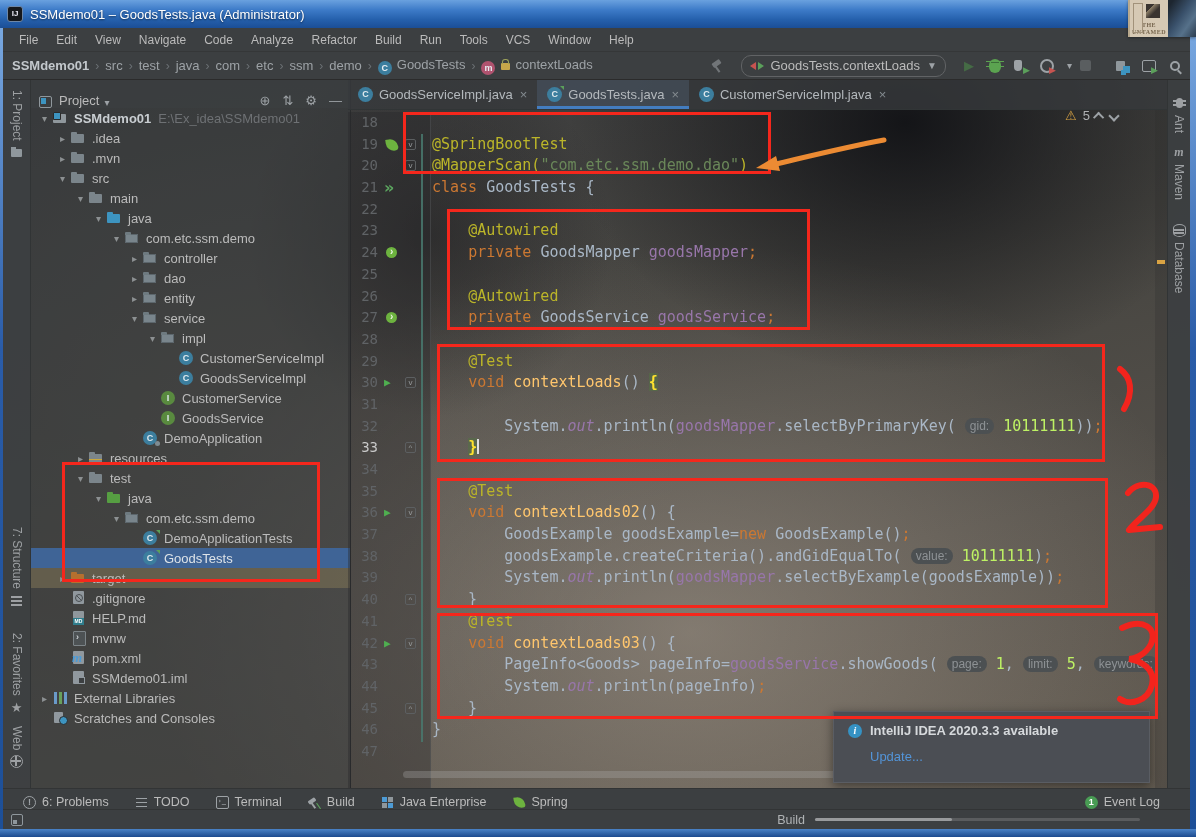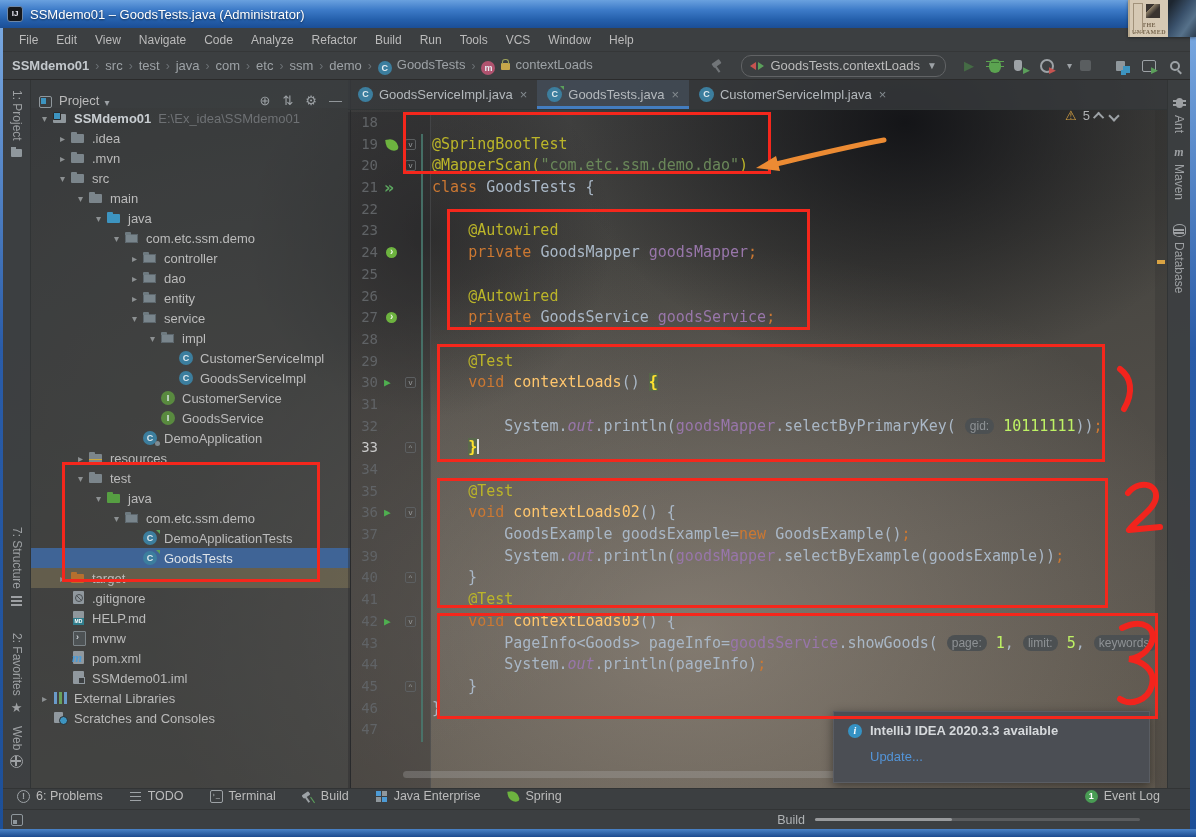--- a/index.html
+++ b/index.html
@@ -212,21 +212,21 @@
   
   .balloon { position:absolute; left:830px; top:631px; width:317px; height:72px; background:#4b4e54;
     border:1px solid #5a5d63; box-shadow:0 3px 10px rgba(0,0,0,.45); z-index:40; padding:11px 12px 0 14px; }
   .balloon-title { display:flex; align-items:center; gap:8px; color:#d6d9dc; font-size:13px; font-weight:bold; }
   .info-ic { width:14px; height:14px; border-radius:50%; background:#3592c4; color:#fff;
     font:bold italic 10px/14px "Liberation Serif",serif; text-align:center; flex:none;}
   .balloon-link { margin:11px 0 0 22px; color:#5394d8; font-size:13px; }
 
   
   .bottom-toolbar { position:absolute; left:3px; right:6px; top:788px; height:21px; background:#3c3f41;
-    border-top:1px solid #323435; display:flex; align-items:flex-start; padding-left:14px; gap:26px; z-index:4;
+    border-top:1px solid #323435; display:flex; align-items:flex-end; padding-left:20px; gap:26px; z-index:4;
     color:#bbbbbb; font-size:12.5px; }
   .bt-item { display:flex; align-items:center; gap:6px; }
   .bic { width:13px; height:13px; position:relative; flex:none;}
   .bic-problems{border:1.5px solid #9da2a6;border-radius:50%;}
   .bic-problems::after{content:"!";position:absolute;left:0;right:0;top:-1px;text-align:center;color:#9da2a6;font:bold 9px/12px "Liberation Sans",sans-serif;}
   .bic-todo::before{content:"";position:absolute;left:1px;top:2px;width:11px;height:1.5px;background:#9da2a6;box-shadow:0 4px 0 #9da2a6,0 8px 0 #9da2a6;}
   .bic-terminal{border:1.5px solid #9da2a6;border-radius:2px;}
   .bic-terminal::after{content:"›_";position:absolute;left:1px;top:-1px;color:#9da2a6;font:bold 7px/11px "DejaVu Sans Mono",monospace;}
   .bic-build::before{content:"";position:absolute;left:0;top:3px;width:8px;height:4px;background:#9da2a6;border-radius:1px;transform:rotate(-35deg);}
   .bic-build::after{content:"";position:absolute;left:4px;top:5px;width:2px;height:8px;background:#9da2a6;transform:rotate(-35deg);box-shadow:4px 4px 0 -0.5px #5ba05b;}
@@ -632,20 +632,24 @@
             <span class="ln">36</span>
             <span class="gi gi-run">▶</span>
             <span class="fold">v</span>
             <span class="ct"><span class="tk-def">    </span><span class="tk-kw">void </span><span class="tk-mth">contextLoads02</span><span class="tk-def">() {</span></span>
           </div>
           <div class="cl">
             <span class="ln">37</span>
             <span class="ct"><span class="tk-def">        GoodsExample goodsExample=</span><span class="tk-kw">new </span><span class="tk-def">GoodsExample()</span><span class="tk-kw">;</span></span>
           </div>
           <div class="cl">
+            <span class="ln">38</span>
+            <span class="ct"><span class="tk-def">        goodsExample.createCriteria().andGidEqualTo( </span><span class="tk-hint">value:</span><span class="tk-def"> </span><span class="tk-num">10111111</span><span class="tk-def">)</span><span class="tk-kw">;</span></span>
+          </div>
+          <div class="cl">
             <span class="ln">39</span>
             <span class="ct"><span class="tk-def">        System.</span><span class="tk-sfld">out</span><span class="tk-def">.println(</span><span class="tk-fld">goodsMapper</span><span class="tk-def">.selectByExample(goodsExample))</span><span class="tk-kw">;</span></span>
           </div>
           <div class="cl">
             <span class="ln">40</span>
             <span class="fold">^</span>
             <span class="ct"><span class="tk-def">    }</span></span>
           </div>
           <div class="cl">
             <span class="ln">41</span>

